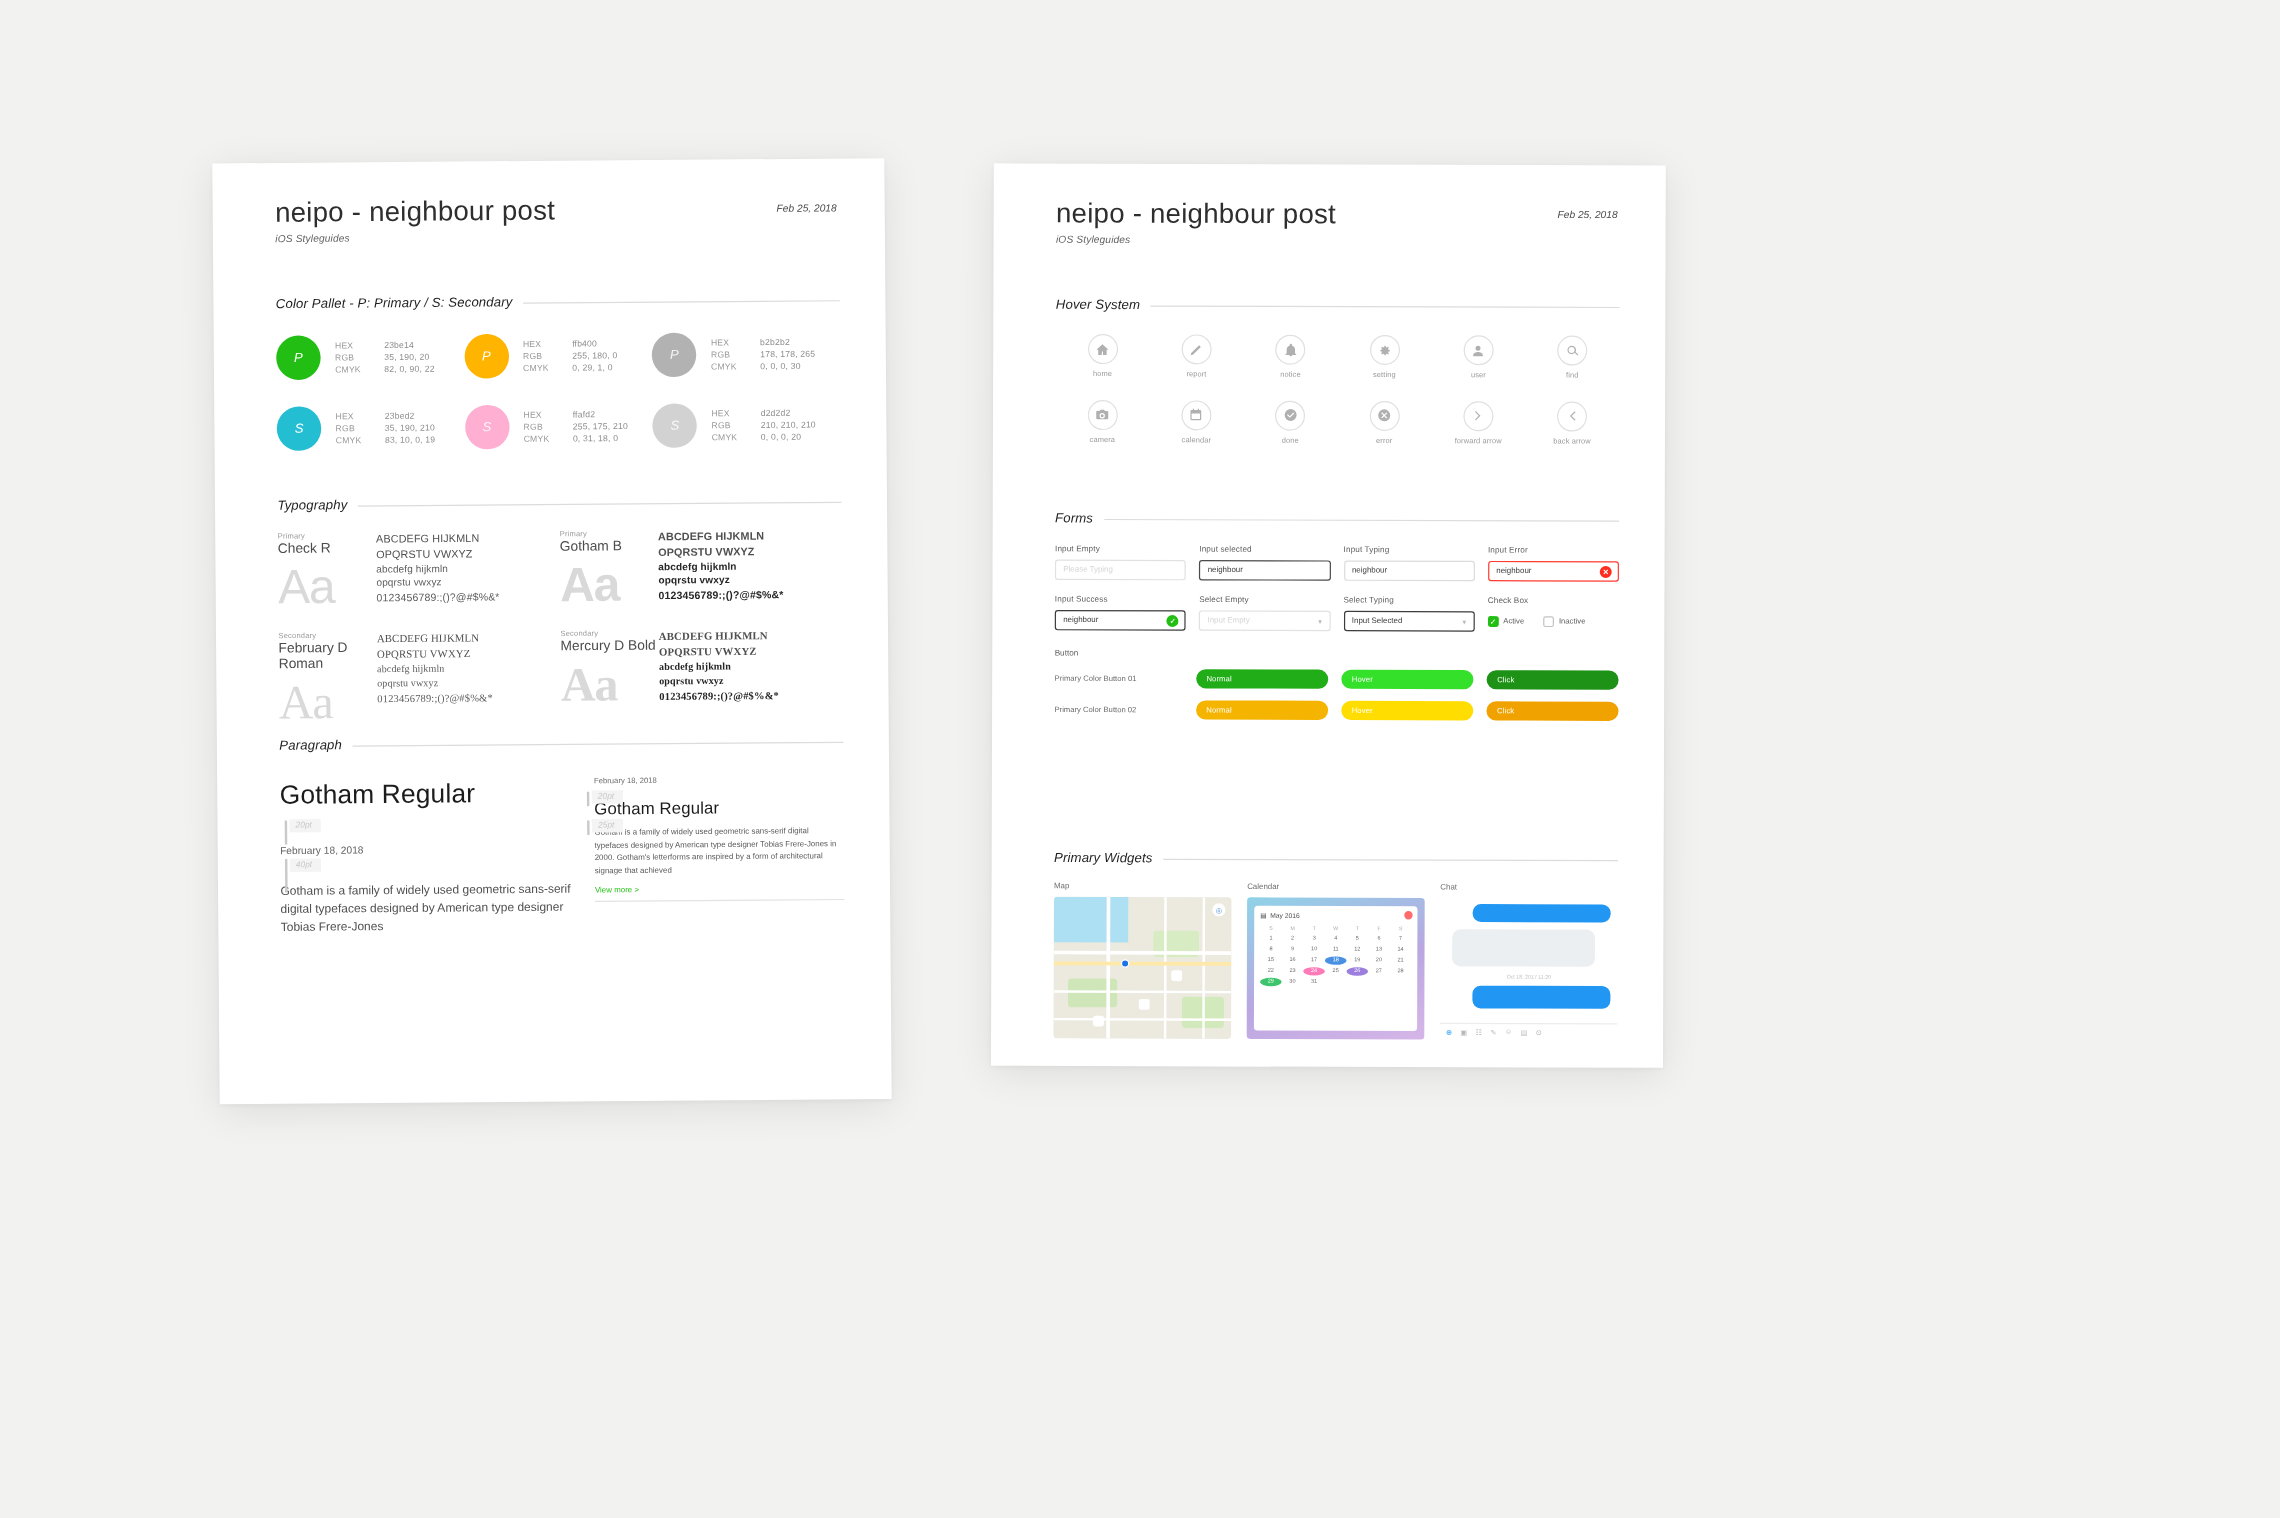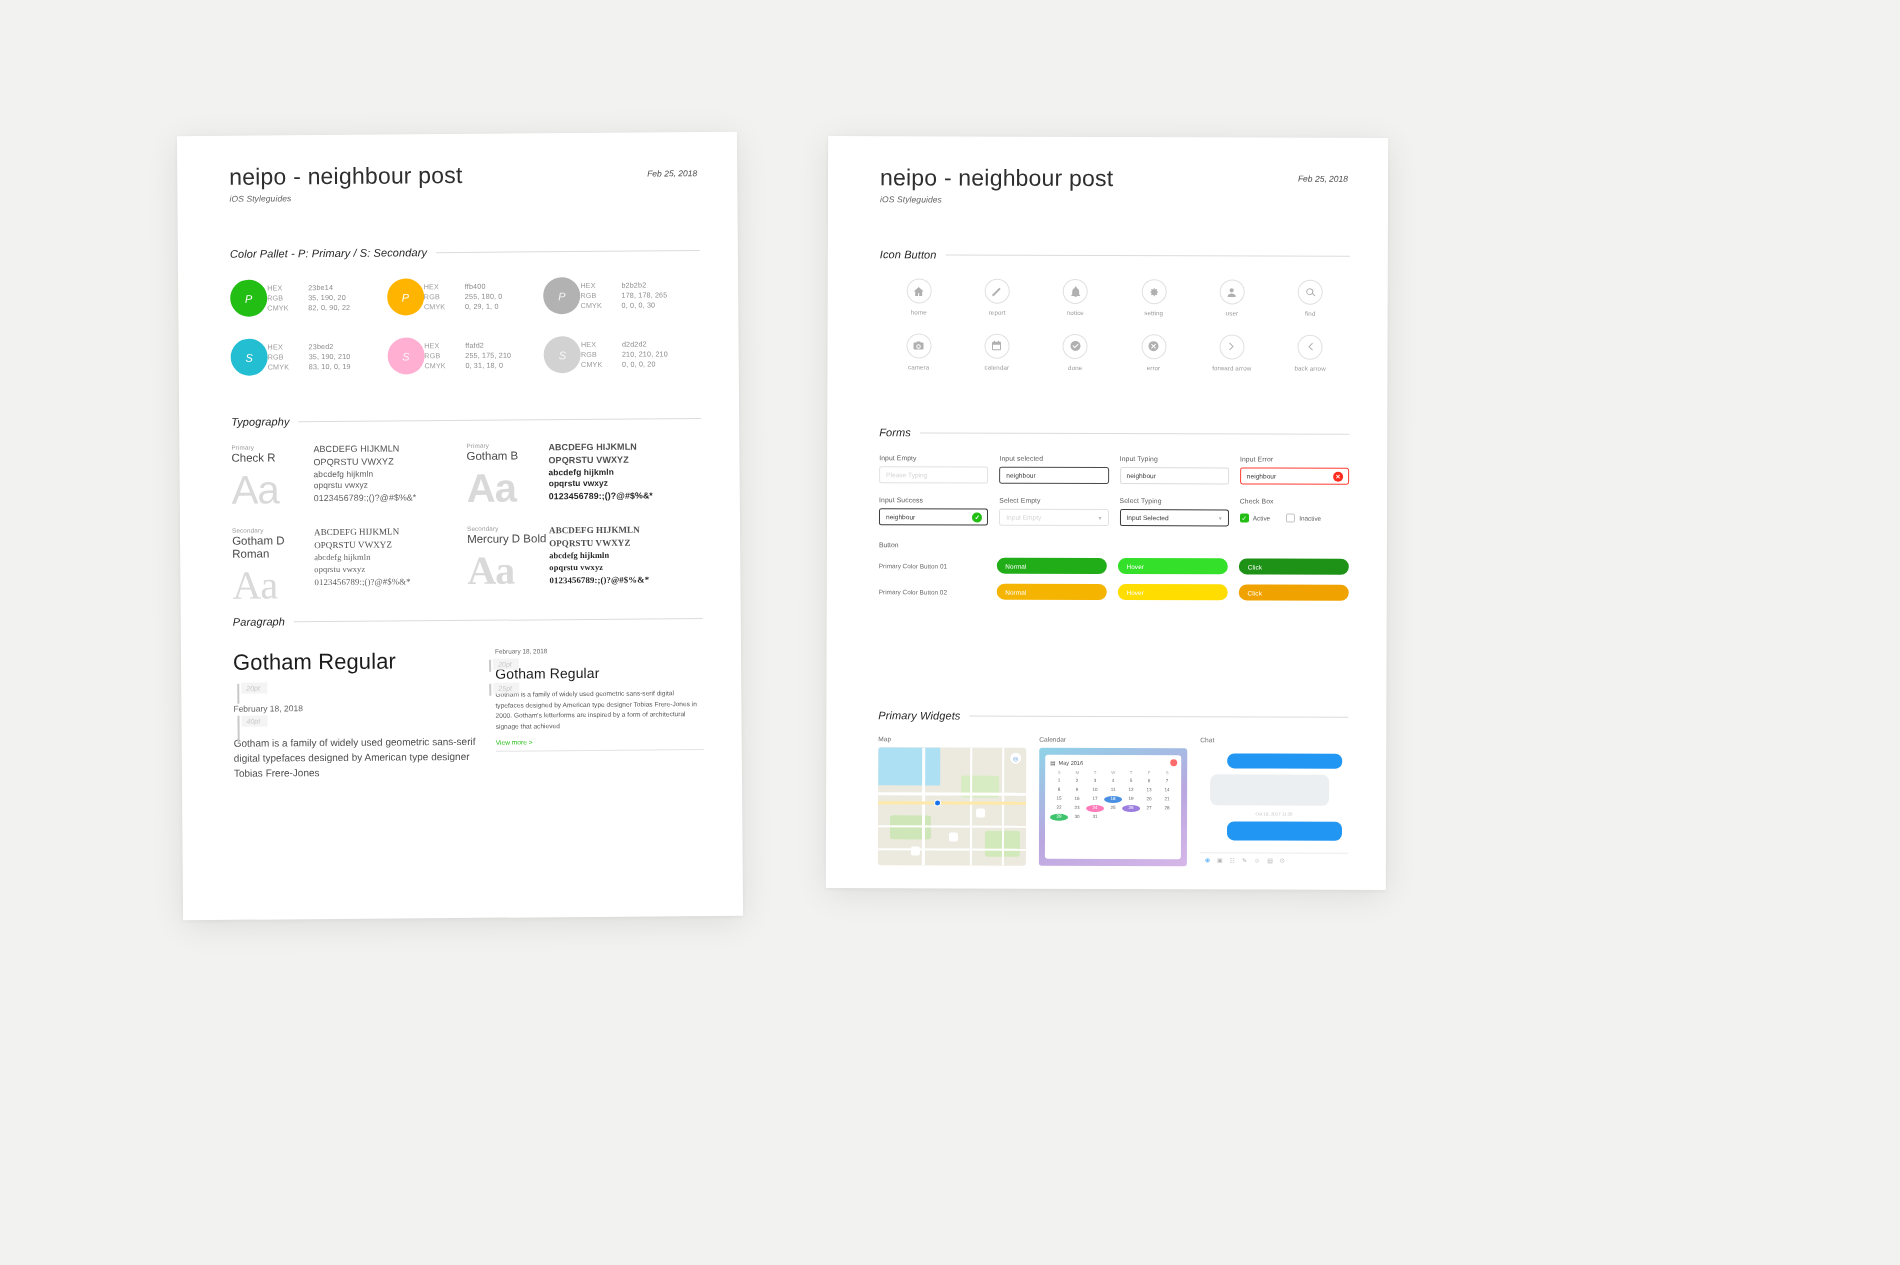--- a/index.html
+++ b/index.html
@@ -39,21 +39,21 @@
   .sec-title { font-size: 11px; font-style: italic; color: #1f1f1f; white-space: nowrap; letter-spacing: .1px; }
   .sec-rule { flex: 1; height: 1px; background: #dcdcdc; }
 
   
   .pal-row { display: flex; margin-top: 20px; }
   .pal-cell { display: flex; align-items: center; width: 33.33%; }
   .dot { width: 37px; height: 37px; border-radius: 50%; flex: none;
          display: flex; align-items: center; justify-content: center;
          color: #fff; font-size: 11px; font-style: italic; font-weight: 400; }
   .dot.faint { color: rgba(255,255,255,.85); }
-  .pal-meta { margin-left: 0; display: grid; grid-template-columns: 32px auto;
+  .pal-meta { margin-left: 12px; display: grid; grid-template-columns: 32px auto;
               row-gap: 2.5px; column-gap: 9px; font-size: 7.2px; color: #8d8d8d;
               line-height: 1.05; letter-spacing: .15px; }
   .pal-meta .k { color: #9a9a9a; }
   .pal-meta .v { color: #8d8d8d; white-space: nowrap; }
 
   
   .type-grid { display: flex; margin-top: 16px; }
   .type-col { width: 50%; }
   .type-block { display: flex; margin-bottom: 20px; }
   .type-left { width: 82px; flex: none; }
@@ -307,21 +307,21 @@
                 <div class="up">ABCDEFG HIJKMLN</div>
                 <div class="up">OPQRSTU VWXYZ</div>
                 <div class="lo">abcdefg hijkmln</div>
                 <div class="lo">opqrstu vwxyz</div>
                 <div class="nm">0123456789:;()?@#$%&amp;*</div>
               </div>
             </div>
             <div class="type-block">
               <div class="type-left">
                 <div class="type-kind">Secondary</div>
-                <div class="type-name">Gotham D Roman</div>
+                <div class="type-name">February D Roman</div>
                 <div class="type-aa serif">Aa</div>
               </div>
               <div class="type-specimen serif-spec">
                 <div class="up">ABCDEFG HIJKMLN</div>
                 <div class="up">OPQRSTU VWXYZ</div>
                 <div class="lo">abcdefg hijkmln</div>
                 <div class="lo">opqrstu vwxyz</div>
                 <div class="nm">0123456789:;()?@#$%&amp;*</div>
               </div>
             </div>
@@ -398,21 +398,21 @@
     <div class="sheet">
 
       <div class="pg-head">
         <div class="pg-title">neipo - neighbour post</div>
         <div class="pg-sub">iOS Styleguides</div>
         <div class="pg-date">Feb 25, 2018</div>
       </div>
 
       <div class="sec" style="top:112px;">
         <div class="sec-head">
-          <span class="sec-title">Icon Button</span>
+          <span class="sec-title">Hover System</span>
           <span class="sec-rule"></span>
         </div>
 
         <div class="icon-grid">
           <div class="icon-cell">
             <div class="icon-circle">
               <svg viewBox="0 0 24 24">
                   <path d="M12 3 2 12h3v9h6v-6h2v6h6v-9h3z"></path>
                 </svg>
             </div>

